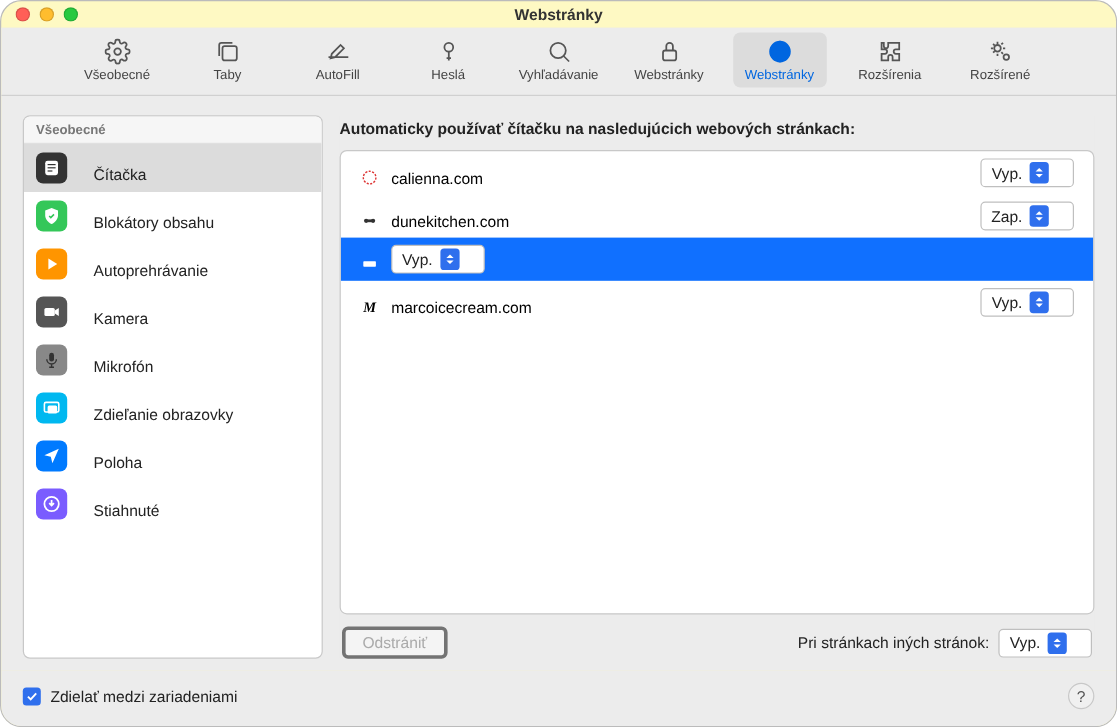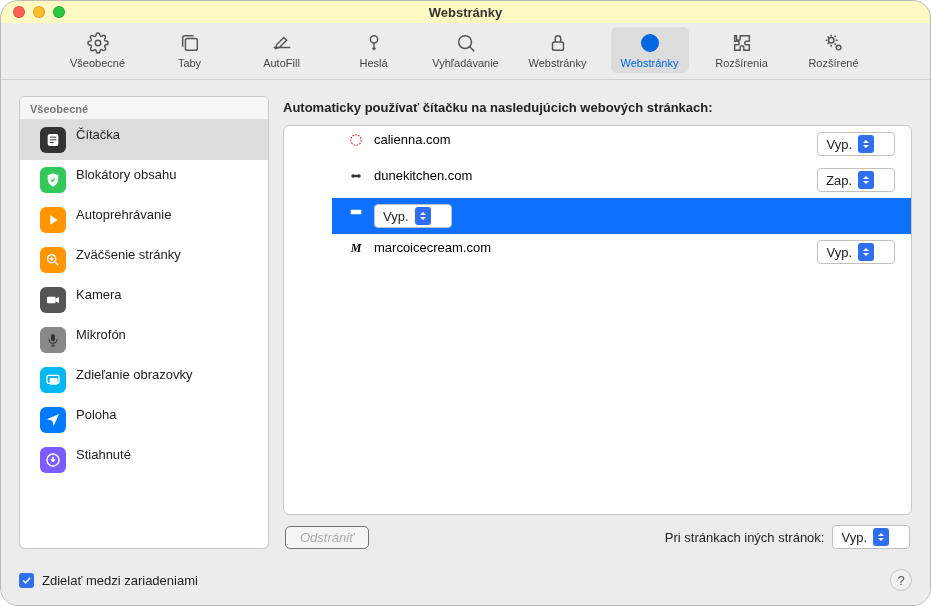--- a/index.html
+++ b/index.html
@@ -16,39 +16,39 @@
     .toolbar-item { display: flex; flex-direction: column; align-items: center; width: 78px; padding: 4px 0; border-radius: 6px; cursor: default; }
     .toolbar-item.active { background: #dcdcdc; }
     .toolbar-item .tb-icon { width: 24px; height: 24px; display: flex; align-items: center; justify-content: center; }
     .toolbar-item .tb-label { font-size: 11px; color: #444; margin-top: 2px; white-space: nowrap; }
     .toolbar-item.active .tb-label { color: #0066e0; }
     .toolbar-item.active .tb-icon svg { stroke: #0066e0; fill: #0066e0; }
     .content { flex: 1; display: flex; padding: 16px 18px 10px; gap: 14px; background: #ececec; overflow: hidden; }
     .sidebar { width: 250px; border: 1px solid #c8c8c8; border-radius: 6px; background: #fff; overflow: hidden; display: flex; flex-direction: column; }
     .sidebar-header { font-size: 11px; color: #777; font-weight: 600; padding: 6px 10px 4px; background: #f6f6f6; border-bottom: 1px solid #e0e0e0; }
     .sidebar-list { overflow-y: auto; }
-    .sidebar-item { display: flex; align-items: flex-start; gap: 10px; padding: 7px 20px; font-size: 13px; color: #222; cursor: default; }
+    .sidebar-item { display: flex; align-items: flex-end; gap: 22px; padding: 7px 10px; font-size: 13px; color: #222; cursor: default; }
     .sidebar-item.selected { background: #dcdcdc; }
     .sb-icon { width: 26px; height: 26px; border-radius: 6px; display: flex; align-items: center; justify-content: center; flex-shrink: 0; }
     .main { flex: 1; display: flex; flex-direction: column; background: #ececec; }
     .main-title { font-size: 13px; font-weight: 600; color: #222; margin: 4px 0 10px; }
     .site-table { border: 1px solid #c8c8c8; border-radius: 6px; background: #fff; overflow: hidden; flex: 1; display: flex; flex-direction: column; }
     .table-header { font-size: 11px; color: #777; font-weight: 600; padding: 5px 16px; background: #f6f6f6; border-bottom: 1px solid #e0e0e0; }
     .table-body { flex: 1; overflow-y: auto; }
-    .site-row { display: flex; align-items: flex-start; padding: 6px 16px; font-size: 13px; gap: 10px; margin-left: 48px; }
+    .site-row { display: flex; align-items: flex-end; padding: 6px 16px; font-size: 13px; gap: 10px; }
     .site-row.selected { background: #1070ff; color: #fff; }
     .site-favicon { width: 16px; height: 16px; flex-shrink: 0; display:flex; align-items:center; justify-content:center; }
     .site-name { flex: 1; }
     .status-select { background: #fff; border: 0.5px solid #bfbfbf; border-radius: 4px; padding: 2px 20px 2px 8px; font-size: 13px; display: flex; align-items: center; gap: 6px; min-width: 66px; color:#222;}
     .select-btn { width: 16px; height: 18px; background: #2f6fed; border-radius: 3px; display: flex; flex-direction: column; align-items: center; justify-content: center; gap: 0; }
     .select-btn::before, .select-btn::after { content: ''; width: 0; height: 0; border-left: 3px solid transparent; border-right: 3px solid transparent; }
     .select-btn::before { border-bottom: 3px solid #fff; margin-bottom: 1px; }
     .select-btn::after { border-top: 3px solid #fff; margin-top: 1px;}
     .main-footer { display: flex; justify-content: space-between; align-items: center; padding: 10px 2px 0; }
-    .delete-btn { background: #f4f4f4; border: 1px solid #737373; border-radius: 5px; padding: 3px 14px; font-size: 13px; color: #aaa; font-style: italic; }
+    .delete-btn { background: #f4f4f4; border: 3px solid #737373; border-radius: 5px; padding: 3px 14px; font-size: 13px; color: #aaa; }
     .default-row { display: flex; align-items: center; gap: 8px; font-size: 13px; color: #222; }
     .bottom-bar { display: flex; align-items: center; justify-content: space-between; padding: 10px 18px 14px; background: #ececec; }
     .checkbox-row { display: flex; align-items: center; gap: 8px; font-size: 13px; color: #222; }
     .checkbox { width: 15px; height: 15px; border-radius: 3px; background: #2f6fed; display: flex; align-items: center; justify-content: center; }
     .help-btn { width: 22px; height: 22px; border-radius: 50%; background: #f0f0f0; border: 1px solid #c8c8c8; display: flex; align-items: center; justify-content: center; font-size: 13px; color: #555; }
     .tb-icon svg { stroke: #555; }
   </style>
 </head>
 <body>
 
@@ -169,29 +169,20 @@
             </span>
           <span>Blokátory obsahu</span>
         </div>
         <div class="sidebar-item">
           <span class="sb-icon" style="background:#ff9500">
               <svg width="16" height="16" viewBox="0 0 24 24" fill="#fff">
                 <polygon points="8,5 19,12 8,19"></polygon>
               </svg>
             </span>
           <span>Autoprehrávanie</span>
-        </div>
-        <div class="sidebar-item">
-          <span class="sb-icon" style="background:#ff9500">
-              <svg width="16" height="16" viewBox="0 0 24 24" fill="none" stroke="#fff" stroke-width="2.2">
-                <circle cx="10" cy="10" r="6"></circle>
-                <path d="M20 20l-5-5M10 7v6M7 10h6"></path>
-              </svg>
-            </span>
-          <span>Zväčšenie stránky</span>
         </div>
         <div class="sidebar-item">
           <span class="sb-icon" style="background:#555">
               <svg width="16" height="16" viewBox="0 0 24 24" fill="#fff">
                 <rect x="3" y="7" width="13" height="10" rx="2"></rect>
                 <path d="M16 10l5-3v10l-5-3z"></path>
               </svg>
             </span>
           <span>Kamera</span>
         </div>

